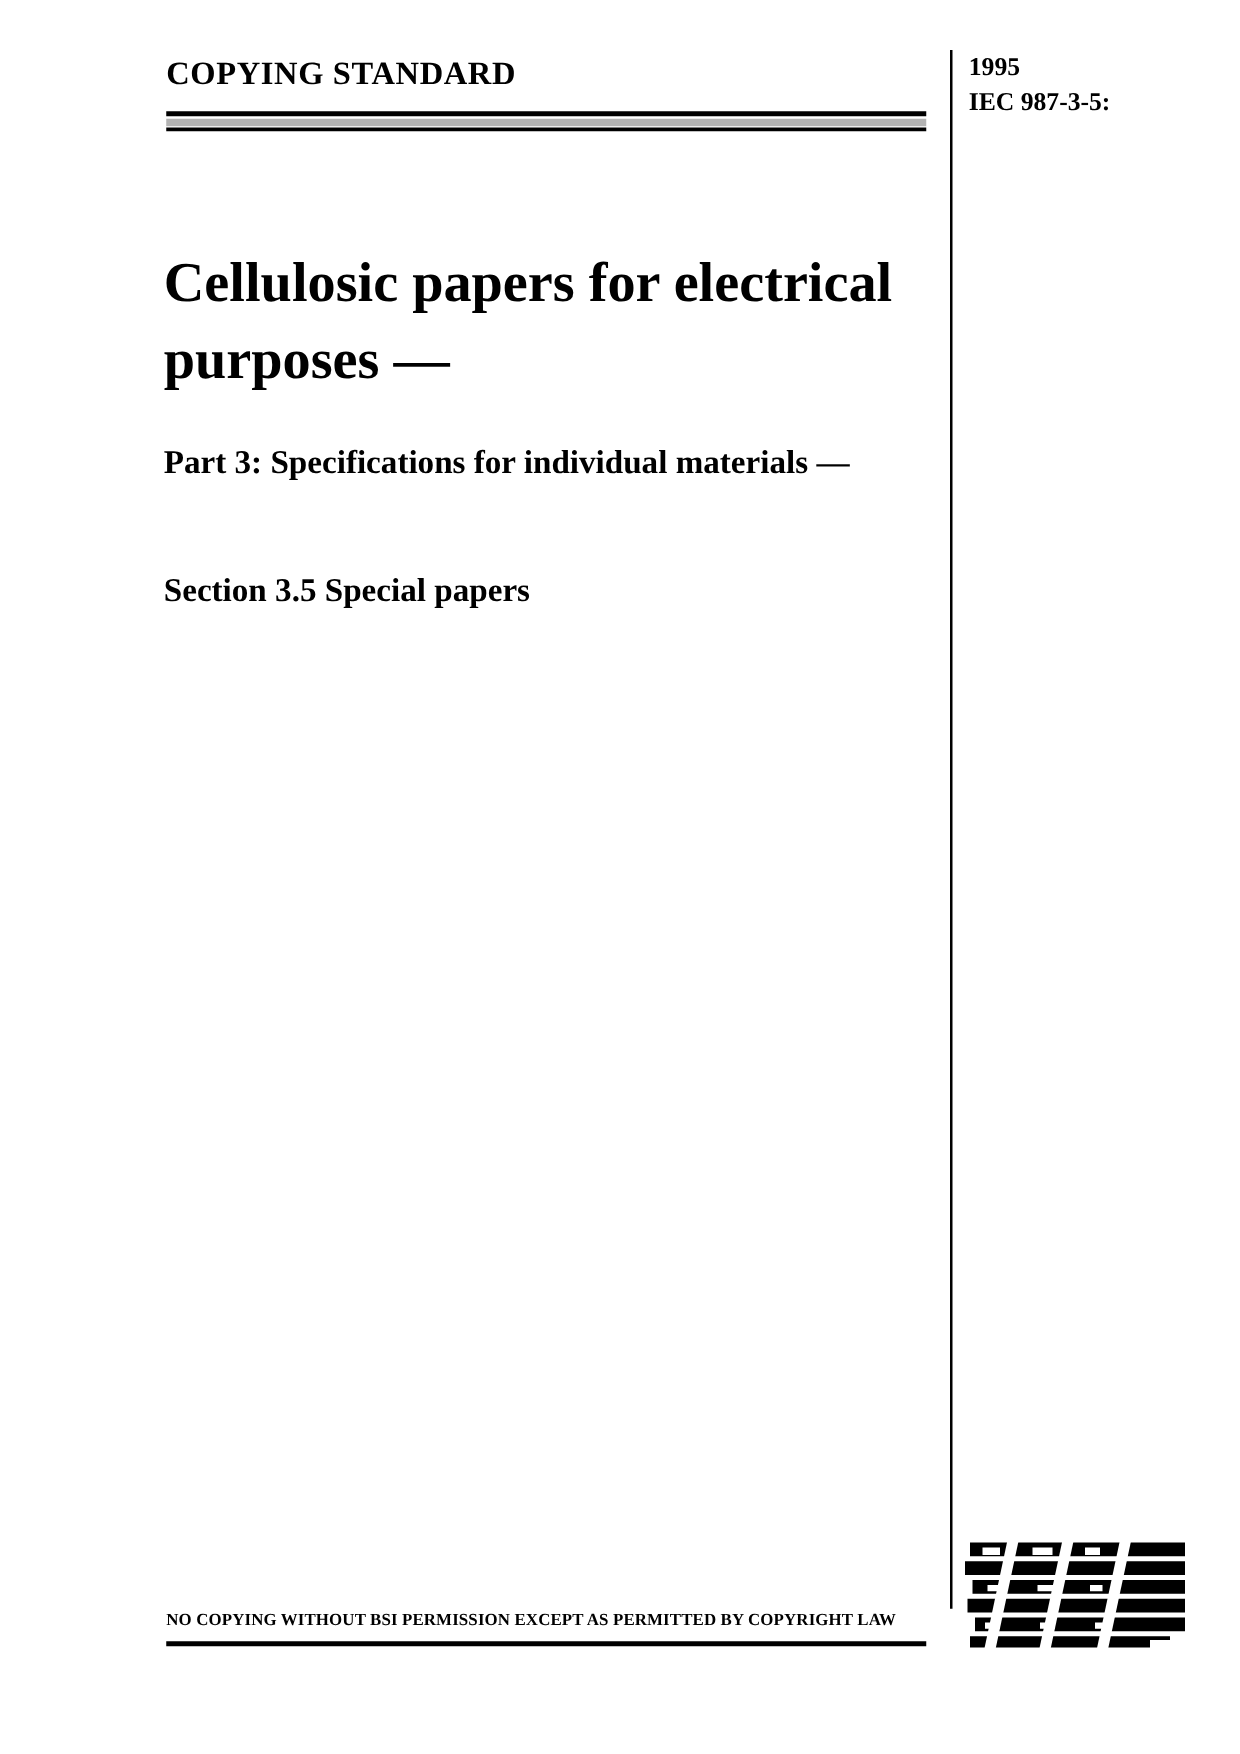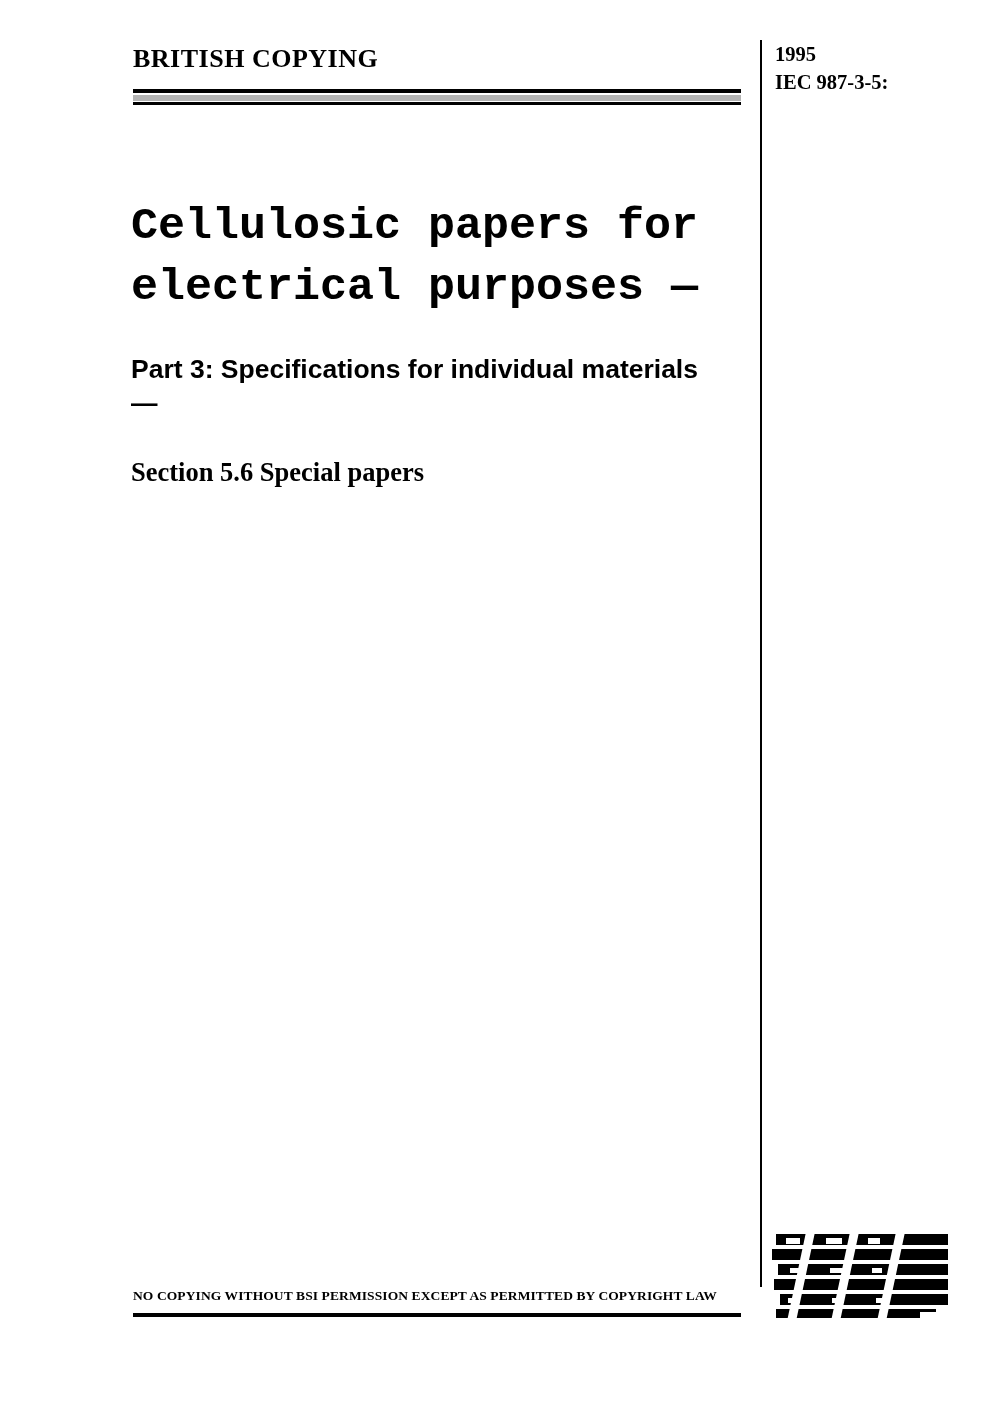--- a/index.html
+++ b/index.html
@@ -85,32 +85,32 @@
     height: 1247px;
     background: #000000;
   }
 
   
   .main-title {
     position: absolute;
     left: 131px;
     top: 196px;
     width: 600px;
-    font-family: Liberation Mono, monospace;
+    font-family: Liberation Serif, serif;
     font-weight: bold;
     font-size: 45px;
     line-height: 61px;
   }
 
   .subtitle-1 {
     position: absolute;
     left: 131px;
     top: 352px;
     width: 600px;
-    font-family: Liberation Sans, sans-serif;
+    font-family: Liberation Serif, serif;
     font-weight: bold;
     font-size: 26.5px;
     line-height: 34px;
   }
 
   .subtitle-2 {
     position: absolute;
     left: 131px;
     top: 455px;
     width: 600px;
@@ -152,38 +152,38 @@
   }
   .bsi-logo svg {
     display: block;
   }
 </style>
 </head>
 <body>
 
 <div class="page">
 
-  <div class="header-title">BRITISH COPYING</div>
+  <div class="header-title">COPYING STANDARD</div>
 
   <div class="header-rule-top"></div>
   <div class="header-rule-grey"></div>
   <div class="header-rule-bottom"></div>
 
   <div class="ref-block">
     <div>1995</div>
     <div>IEC 987-3-5:</div>
   </div>
 
   <div class="v-divider"></div>
 
   <div class="main-title">Cellulosic papers for electrical purposes —</div>
 
   <div class="subtitle-1">Part 3: Specifications for individual materials —</div>
 
-  <div class="subtitle-2">Section 5.6 Special papers</div>
+  <div class="subtitle-2">Section 3.5 Special papers</div>
 
   <div class="footer-note">NO COPYING WITHOUT BSI PERMISSION EXCEPT AS PERMITTED BY COPYRIGHT LAW</div>
 
   <div class="footer-rule"></div>
 
   <div class="bsi-logo">
     <svg width="180" height="88" viewBox="0 0 180 88" aria-hidden="true">
       <g fill="#000000">
 
         <rect x="4" y="2" width="172" height="11"></rect>

